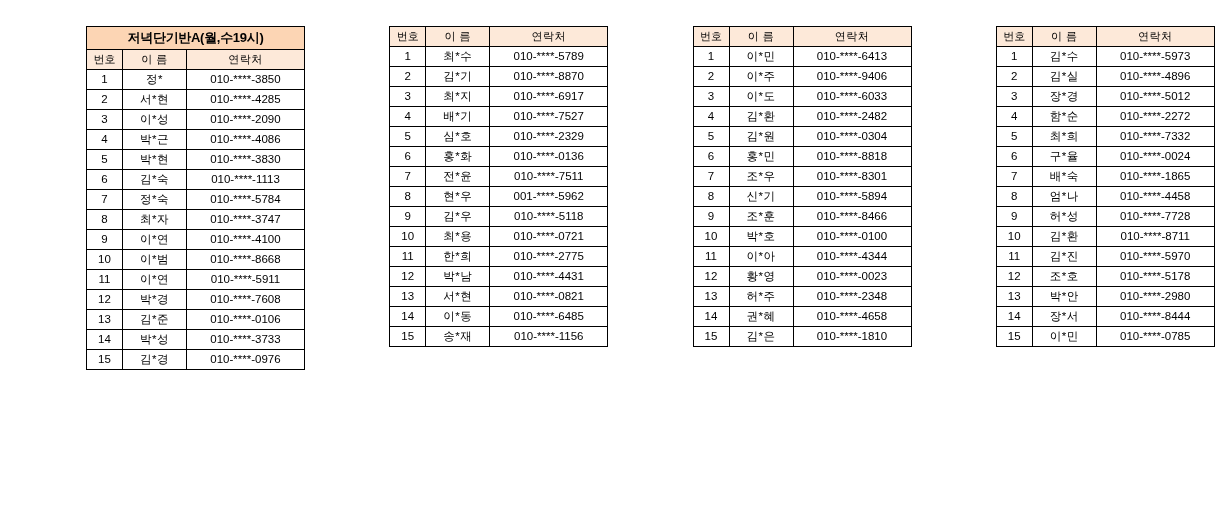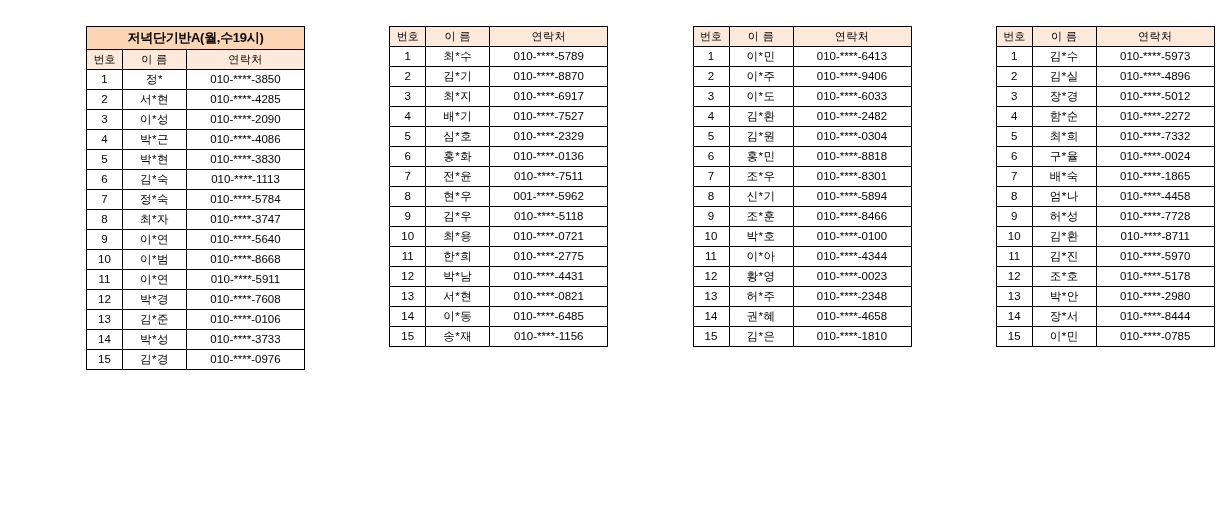--- a/index.html
+++ b/index.html
@@ -122,21 +122,21 @@
             <td class="phone">010-****-5784</td>
           </tr>
           <tr>
             <td class="num">8</td>
             <td class="name">최*자</td>
             <td class="phone">010-****-3747</td>
           </tr>
           <tr>
             <td class="num">9</td>
             <td class="name">이*연</td>
-            <td class="phone">010-****-5640</td>
+            <td class="phone">010-****-4100</td>
           </tr>
           <tr>
             <td class="num">10</td>
             <td class="name">이*범</td>
             <td class="phone">010-****-8668</td>
           </tr>
           <tr>
             <td class="num">11</td>
             <td class="name">이*연</td>
             <td class="phone">010-****-5911</td>

